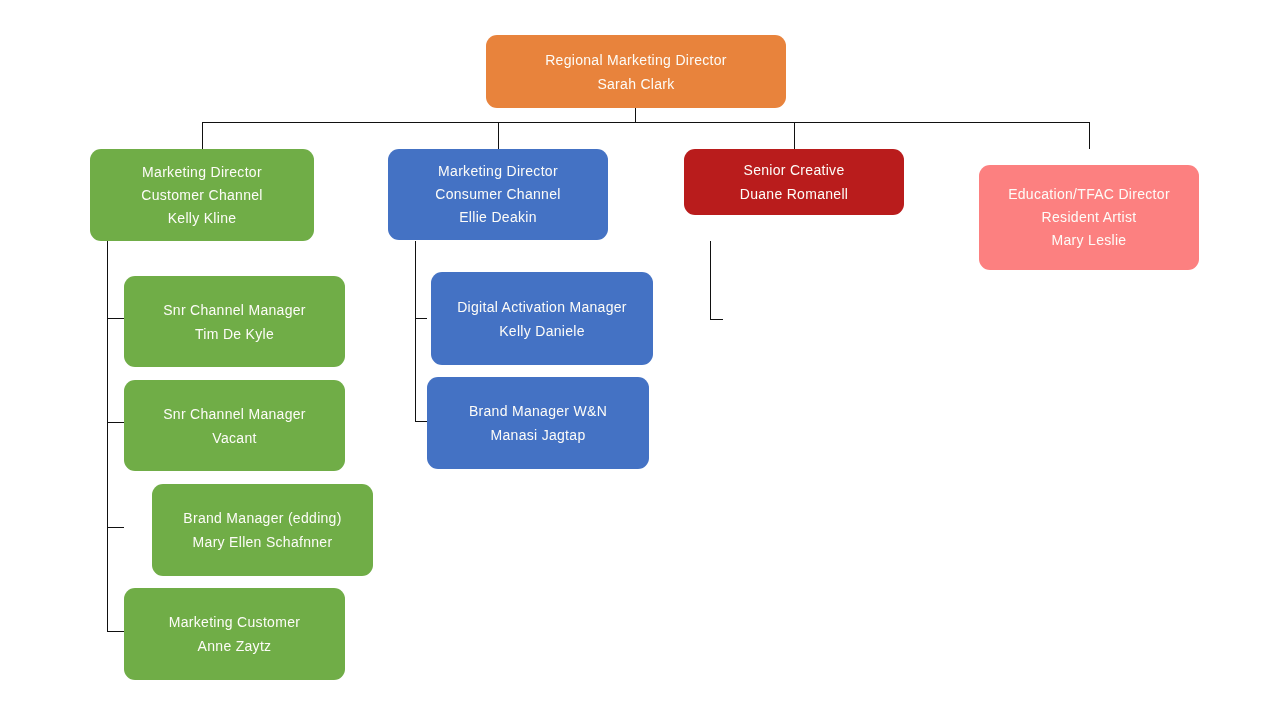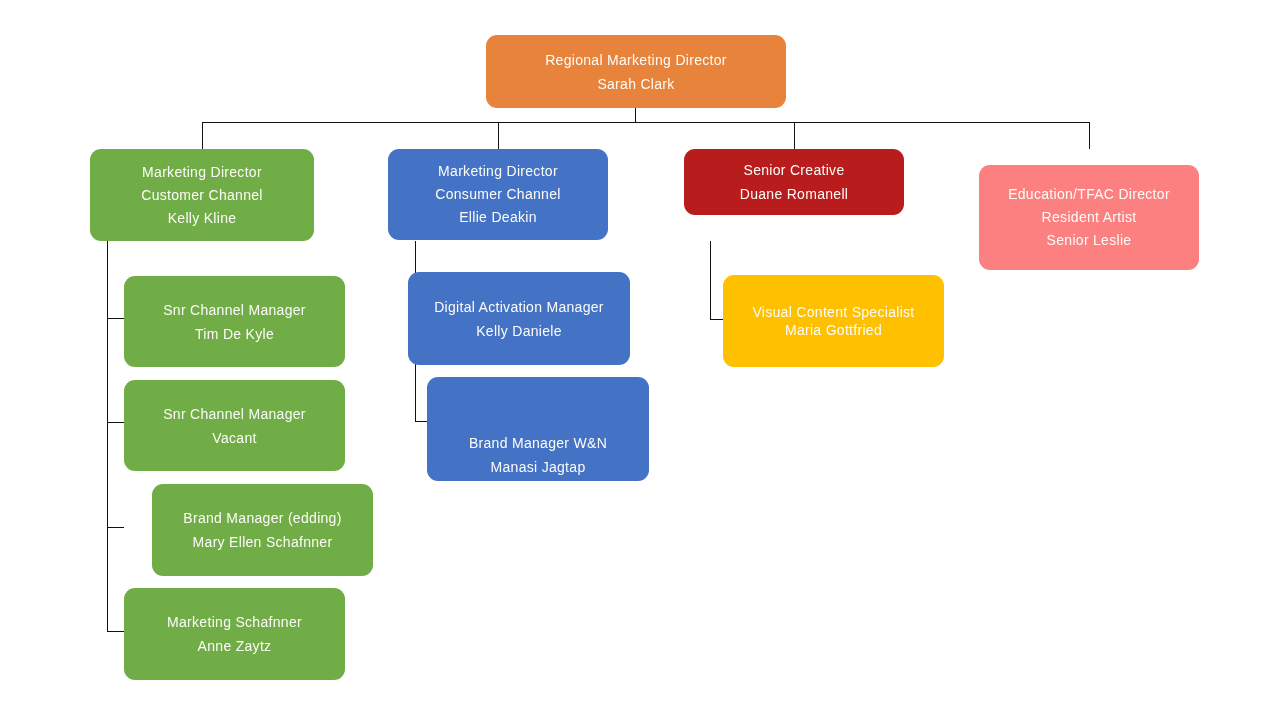--- a/index.html
+++ b/index.html
@@ -88,51 +88,47 @@
   </div>
 
   <div class="node" style="left: 684px; top: 149px; width: 220px; height: 66px; line-height: 24px; background-color: #b91c1c;">
     <span class="line">Senior Creative</span>
     <span class="line">Duane Romanell</span>
   </div>
 
   <div class="node" style="left: 979px; top: 149px; width: 220px; height: 105px; background-color: rgb(252, 128, 128); margin-top: 16px;">
     <span class="line">Education/TFAC Director</span>
     <span class="line">Resident Artist</span>
-    <span class="line">Senior Leslie</span>
+    <span class="line">Mary Leslie</span>
   </div>
 
   <div class="node" style="left: 124px; top: 276px; width: 221px; height: 91px; line-height: 24px; background-color: rgb(112, 173, 71);">
     <span class="line">Snr Channel Manager</span>
     <span class="line">Tim De Kyle</span>
   </div>
 
   <div class="node" style="left: 124px; top: 380px; width: 221px; height: 91px; line-height: 24px; background-color: rgb(112, 173, 71);">
     <span class="line">Snr Channel Manager</span>
     <span class="line">Vacant</span>
   </div>
 
   <div class="node" style="left: 124px; top: 484px; width: 221px; height: 92px; line-height: 24px; background-color: rgb(112, 173, 71); margin-left: 28px;">
     <span class="line">Brand Manager (edding)</span>
     <span class="line">Mary Ellen Schafnner</span>
   </div>
 
   <div class="node" style="left: 124px; top: 588px; width: 221px; height: 92px; line-height: 24px; background-color: rgb(112, 173, 71);">
-    <span class="line">Marketing Schafnner</span>
+    <span class="line">Marketing Customer</span>
     <span class="line">Anne Zaytz</span>
   </div>
 
-  <div class="node" style="left: 408px; top: 272px; width: 222px; height: 93px; line-height: 24px; background-color: rgb(68, 114, 196);">
+  <div class="node" style="left: 431px; top: 272px; width: 222px; height: 93px; line-height: 24px; background-color: rgb(68, 114, 196);">
     <span class="line">Digital Activation Manager</span>
     <span class="line">Kelly Daniele</span>
   </div>
 
-  <div class="node" style="left: 427px; top: 377px; width: 222px; height: 104px; line-height: 24px; background-color: rgb(68, 114, 196); justify-content: flex-end;">
+  <div class="node" style="left: 427px; top: 377px; width: 222px; height: 92px; line-height: 24px; background-color: rgb(68, 114, 196);">
     <span class="line">Brand Manager W&amp;N</span>
     <span class="line">Manasi Jagtap</span>
   </div>
 
-  <div class="node" style="left: 723px; top: 275px; width: 221px; height: 92px; line-height: 18px; background-color: rgb(255, 192, 0);">
-    <span class="line">Visual Content Specialist</span>
-    <span class="line">Maria Gottfried</span>
-  </div>
 
 </div>
 
 </body></html>

